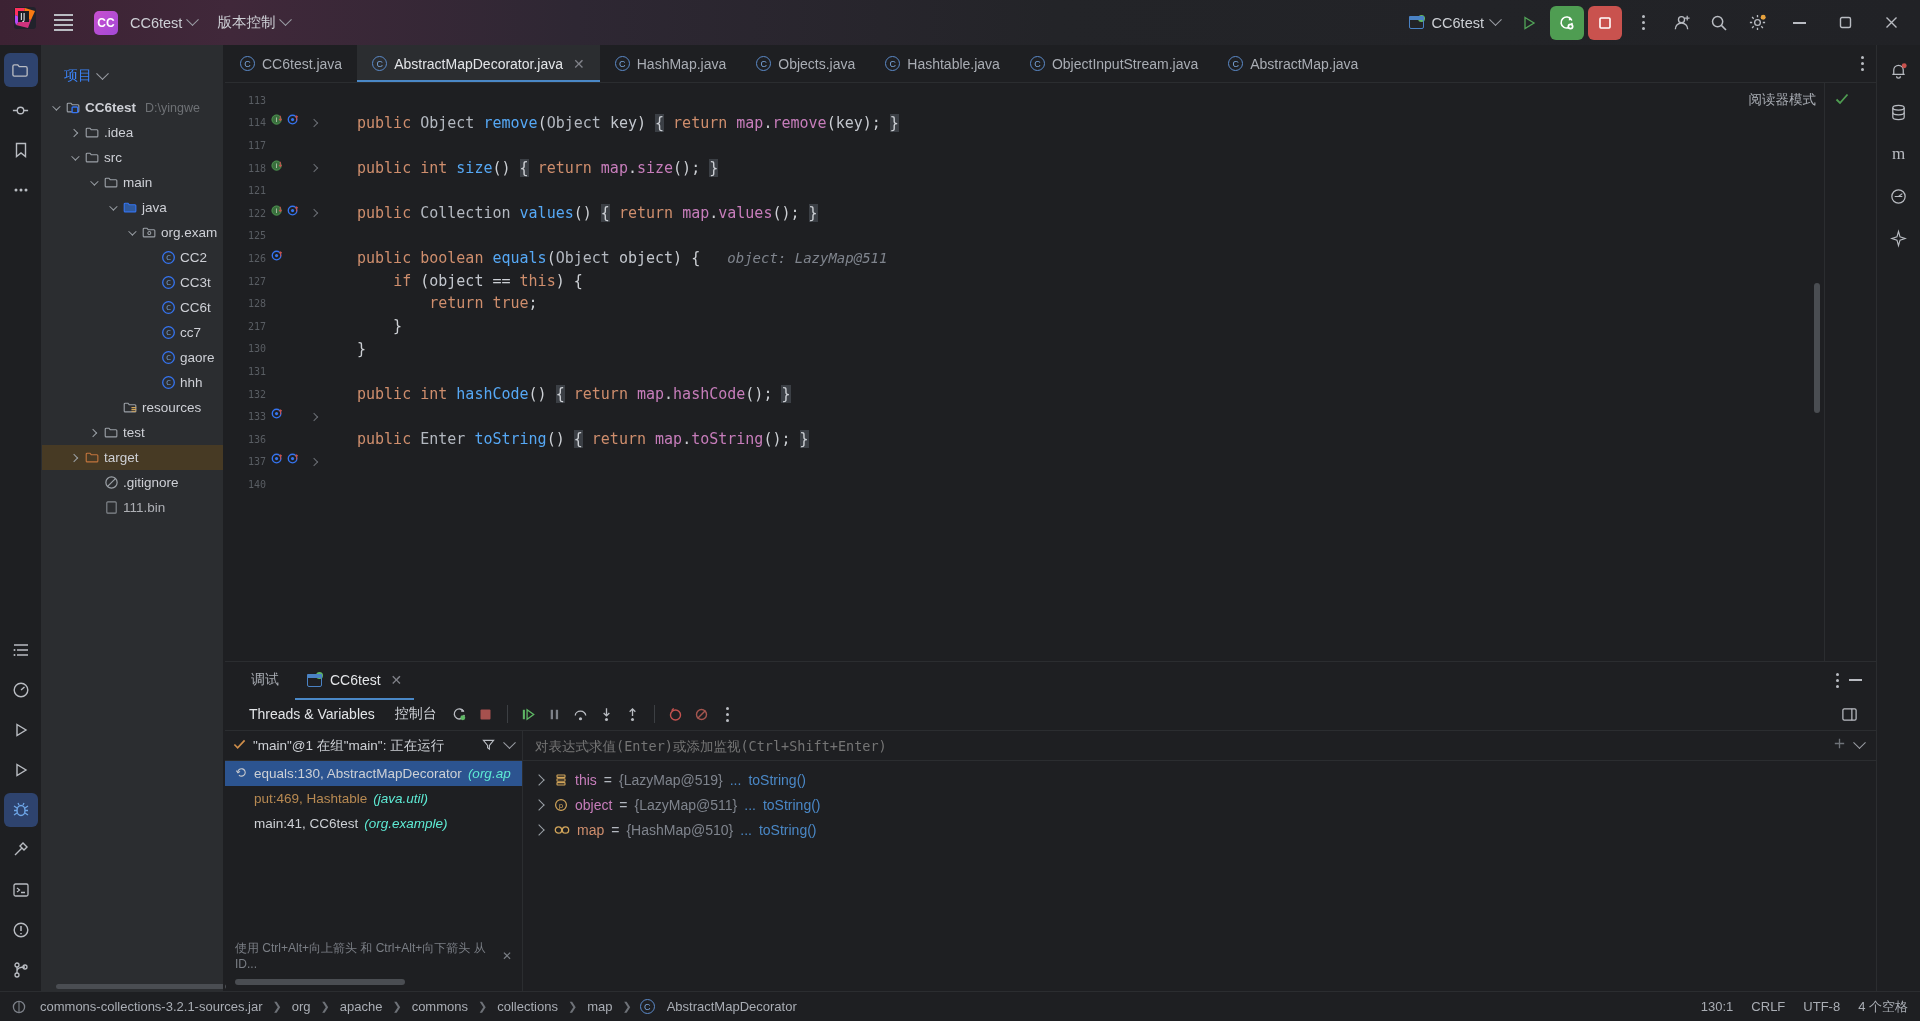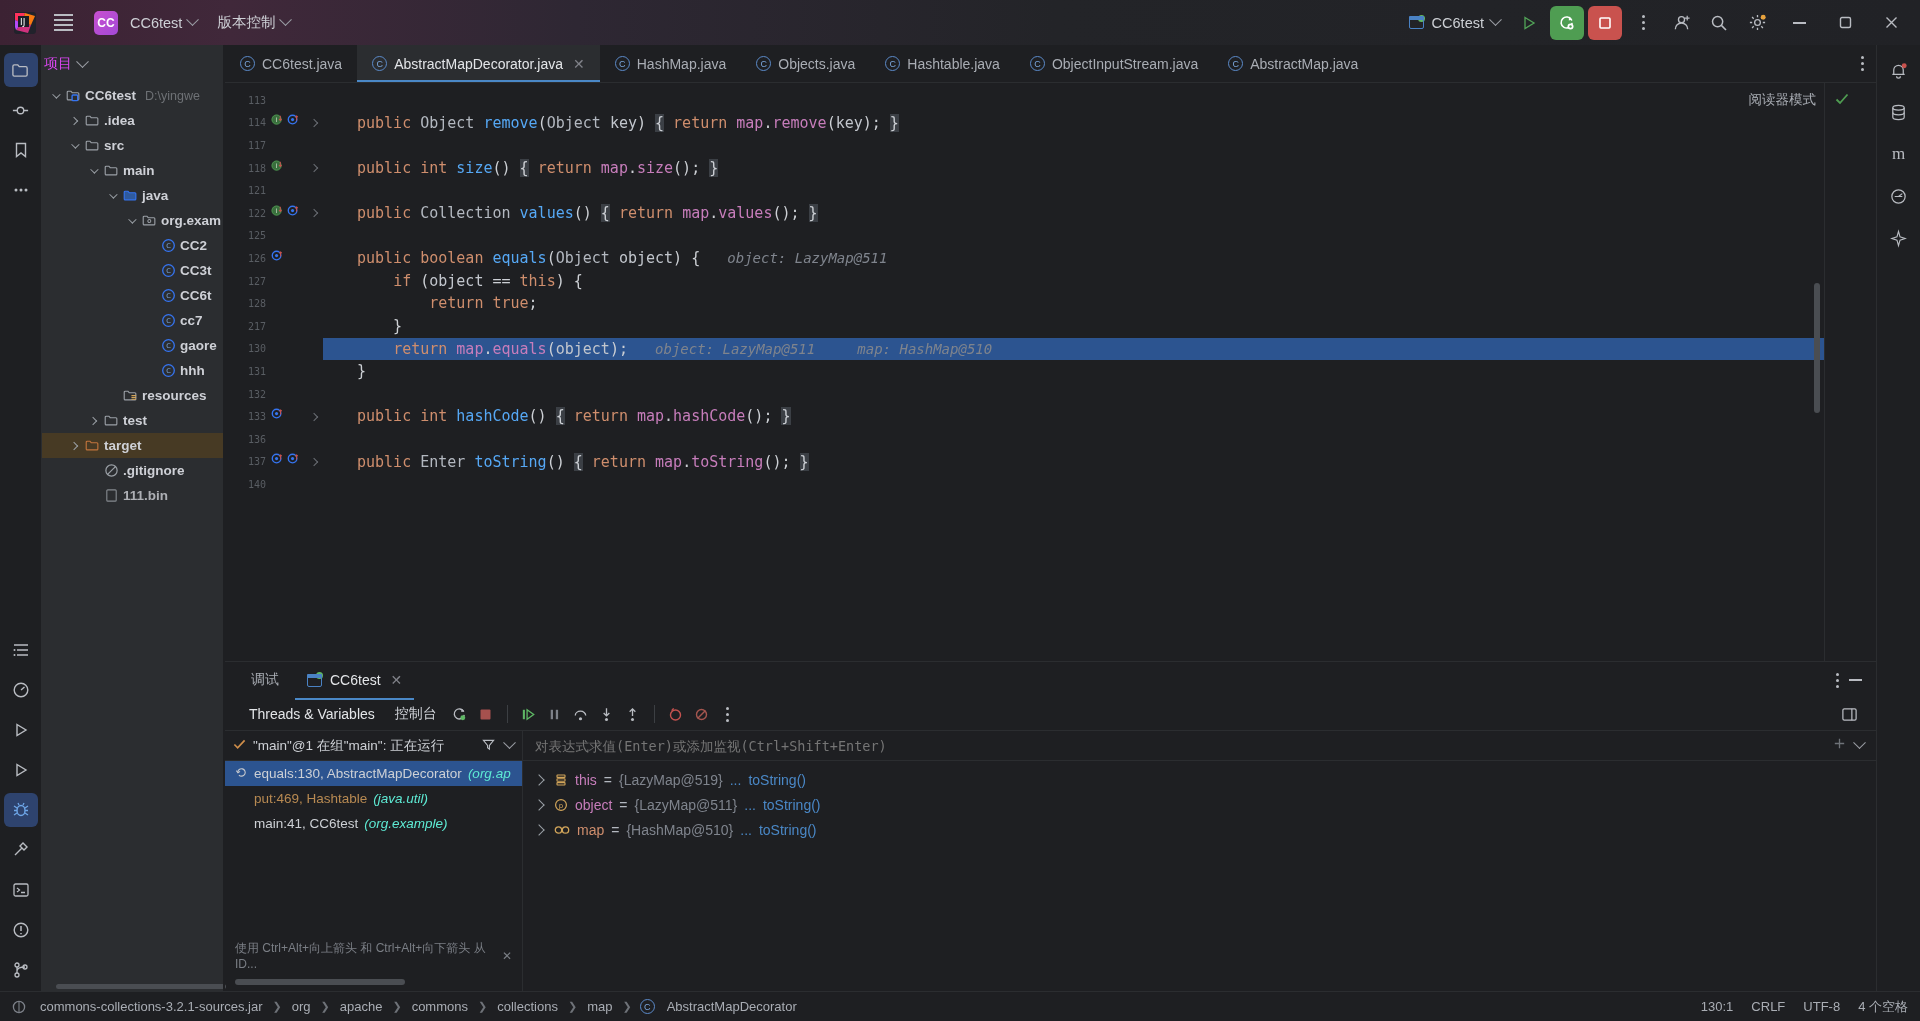--- a/index.html
+++ b/index.html
@@ -12,21 +12,21 @@
   }
   .app { position: relative; width: 1920px; height: 1021px; display: flex; flex-direction: column; }
 
   
   .titlebar {
     height: 45px; min-height: 45px;
     background: linear-gradient(to right, #3c2233 0%, #40283a 12%, #2e2733 30%, #232428 55%, #212226 100%);
     display: flex; align-items: center; padding: 0 8px; gap: 4px;
     position: relative; z-index: 5;
   }
-  .tb-logo { width: 34px; height: 34px; display:flex; align-items:center; justify-content:center; }
+  .tb-logo { width: 34px; height: 34px; display:flex; align-items:flex-start; justify-content:center; }
   .tb-burger { width: 34px; height: 34px; display:flex; flex-direction:column; align-items:center; justify-content:center; gap:3px; cursor:pointer; }
   .tb-burger i { display:block; width:19px; height:2px; background:#b9bcc2; }
   .proj-badge {
     width: 24px; height: 24px; border-radius: 5px;
     background: linear-gradient(135deg,#c850d0,#a349d6);
     color: #fff; font-size: 12px; font-weight: bold;
     display: flex; align-items: center; justify-content: center;
     margin-left: 10px;
   }
   .tb-item { display:flex; align-items:center; gap:6px; padding: 5px 8px; border-radius:5px; font-size:14.5px; color:#ced0d6; cursor:pointer; }
@@ -50,29 +50,29 @@
   .rail {
     width: 42px; background:#1e1f22; display:flex; flex-direction:column;
     align-items:center; padding-top:8px; gap:2px; border-right:1px solid #2b2d30;
   }
   .rail-sp { flex:1; }
   .rail-btn { width:34px; height:34px; display:flex; align-items:center; justify-content:center; border-radius:6px; cursor:pointer; margin-bottom:4px;}
   .rail-btn.active { background:#2e436e; }
 
   
   .projpanel { width: 183px; background:#2b2d30; display:flex; flex-direction:column; position:relative; }
-  .pp-head { height:38px; display:flex; align-items:center; padding-left:2px; gap:6px; font-size:14px; color:#d946ef; }
+  .pp-head { height:38px; display:flex; align-items:center; padding-left:22px; gap:6px; font-size:14px; color:#3b82f6;margin-top:12px; }
   .tree { flex:1; overflow:hidden; font-size:13.5px; position:relative; }
   .trow { height:25px; display:flex; align-items:center; gap:4px; white-space:nowrap; padding-right:4px; cursor:pointer; }
   .trow.hl { background:#473a24; }
   .tarrow { width:14px; height:14px; display:flex; align-items:center; justify-content:center; flex:0 0 14px; }
   .tarrow.empty { visibility:hidden; }
   .arrow-r { width:6px;height:6px;border-right:1.5px solid #9ba0a6;border-bottom:1.5px solid #9ba0a6;transform:rotate(-45deg);}
   .arrow-d { width:6px;height:6px;border-right:1.5px solid #9ba0a6;border-bottom:1.5px solid #9ba0a6;transform:rotate(45deg) translateY(-2px);}
-  .tlabel { color:#ced0d6;font-weight:bold; }
+  .tlabel { color:#ced0d6; }
   .tpath { color:#6e7175; font-size:12.5px; margin-left:5px; }
   .pp-footer { height:20px; }
   .pp-scroll { position:absolute; bottom:2px; left:14px; width:170px; height:5px; background:#4a4d52; border-radius:3px; }
   .pp-resize { position:absolute; right:0; top:0; bottom:0; width:2px; background:#1e1f22; cursor:col-resize; }
 
   
   .editorcol { flex:1; display:flex; flex-direction:column; min-width:0; background:#1e1f22; }
   .tabsbar { height:38px; display:flex; align-items:stretch; background:#1e1f22; border-bottom:1px solid #2b2d30; }
   .etab { display:flex; align-items:center; gap:7px; padding:0 15px; font-size:14px; color:#a9adb4; cursor:pointer; position:relative; white-space:nowrap;}
   .etab.active { background:#2b2d30; color:#e3e5e8; }
@@ -706,21 +706,20 @@
             <div class="cline"><span class="kw">public</span> <span class="ty">Object</span> <span class="fn">remove</span>(<span class="ty">Object</span> <span class="pl">key</span>) <span class="brace-hl">{</span> <span class="kw">return</span> <span class="vr">map</span>.<span class="vr">remove</span>(<span class="pl">key</span>); <span class="brace-hl">}</span></div>
             <div class="cline"></div>
             <div class="cline"><span class="kw">public</span> <span class="kw">int</span> <span class="fn">size</span>() <span class="brace-hl">{</span> <span class="kw">return</span> <span class="vr">map</span>.<span class="vr">size</span>(); <span class="brace-hl">}</span></div>
             <div class="cline"></div>
             <div class="cline"><span class="kw">public</span> <span class="ty">Collection</span> <span class="fn">values</span>() <span class="brace-hl">{</span> <span class="kw">return</span> <span class="vr">map</span>.<span class="vr">values</span>(); <span class="brace-hl">}</span></div>
             <div class="cline"></div>
             <div class="cline"><span class="kw">public</span> <span class="kw">boolean</span> <span class="fn">equals</span>(<span class="ty">Object</span> <span class="pl">object</span>) {   <span class="hint">object: LazyMap@511</span></div>
             <div class="cline">    <span class="kw">if</span> (<span class="pl">object</span> == <span class="kw">this</span>) {</div>
             <div class="cline">        <span class="kw">return</span> <span class="kw">true</span>;</div>
             <div class="cline">    }</div>
-            <div class="cline sel">    <span class="kw">return</span> <span class="vr">map</span>.<span class="vr">equals</span>(<span class="pl">object</span>);   <span class="hint">object: LazyMap@511     map: HashMap@510</span></div>
             <div class="cline">}</div>
             <div class="cline"></div>
             <div class="cline"><span class="kw">public</span> <span class="kw">int</span> <span class="fn">hashCode</span>() <span class="brace-hl">{</span> <span class="kw">return</span> <span class="vr">map</span>.<span class="vr">hashCode</span>(); <span class="brace-hl">}</span></div>
             <div class="cline"></div>
             <div class="cline"><span class="kw">public</span> <span class="ty">Enter</span> <span class="fn">toString</span>() <span class="brace-hl">{</span> <span class="kw">return</span> <span class="vr">map</span>.<span class="vr">toString</span>(); <span class="brace-hl">}</span></div>
             <div class="cline"></div>
           </div>
         <div class="code-right-edge"></div>
         <div class="vscroll"></div>
         <div class="reader-mode">阅读器模式</div>

